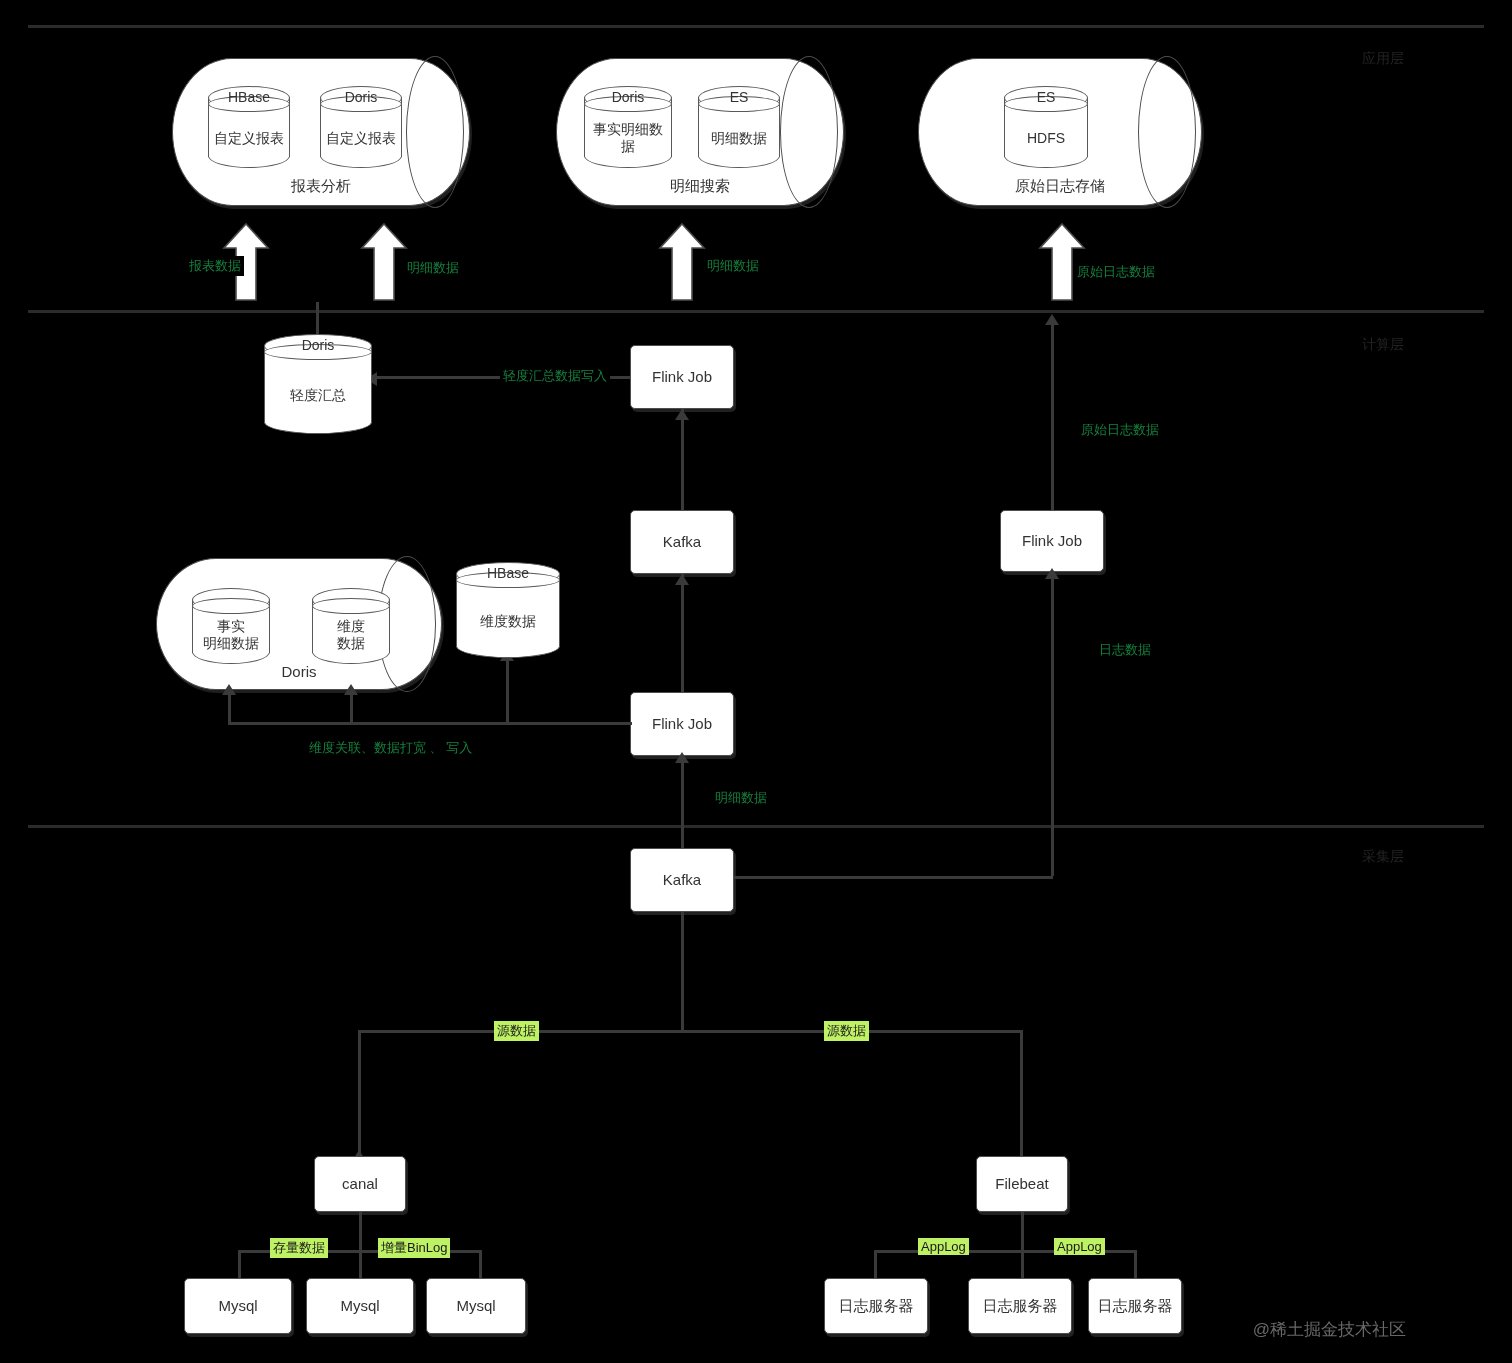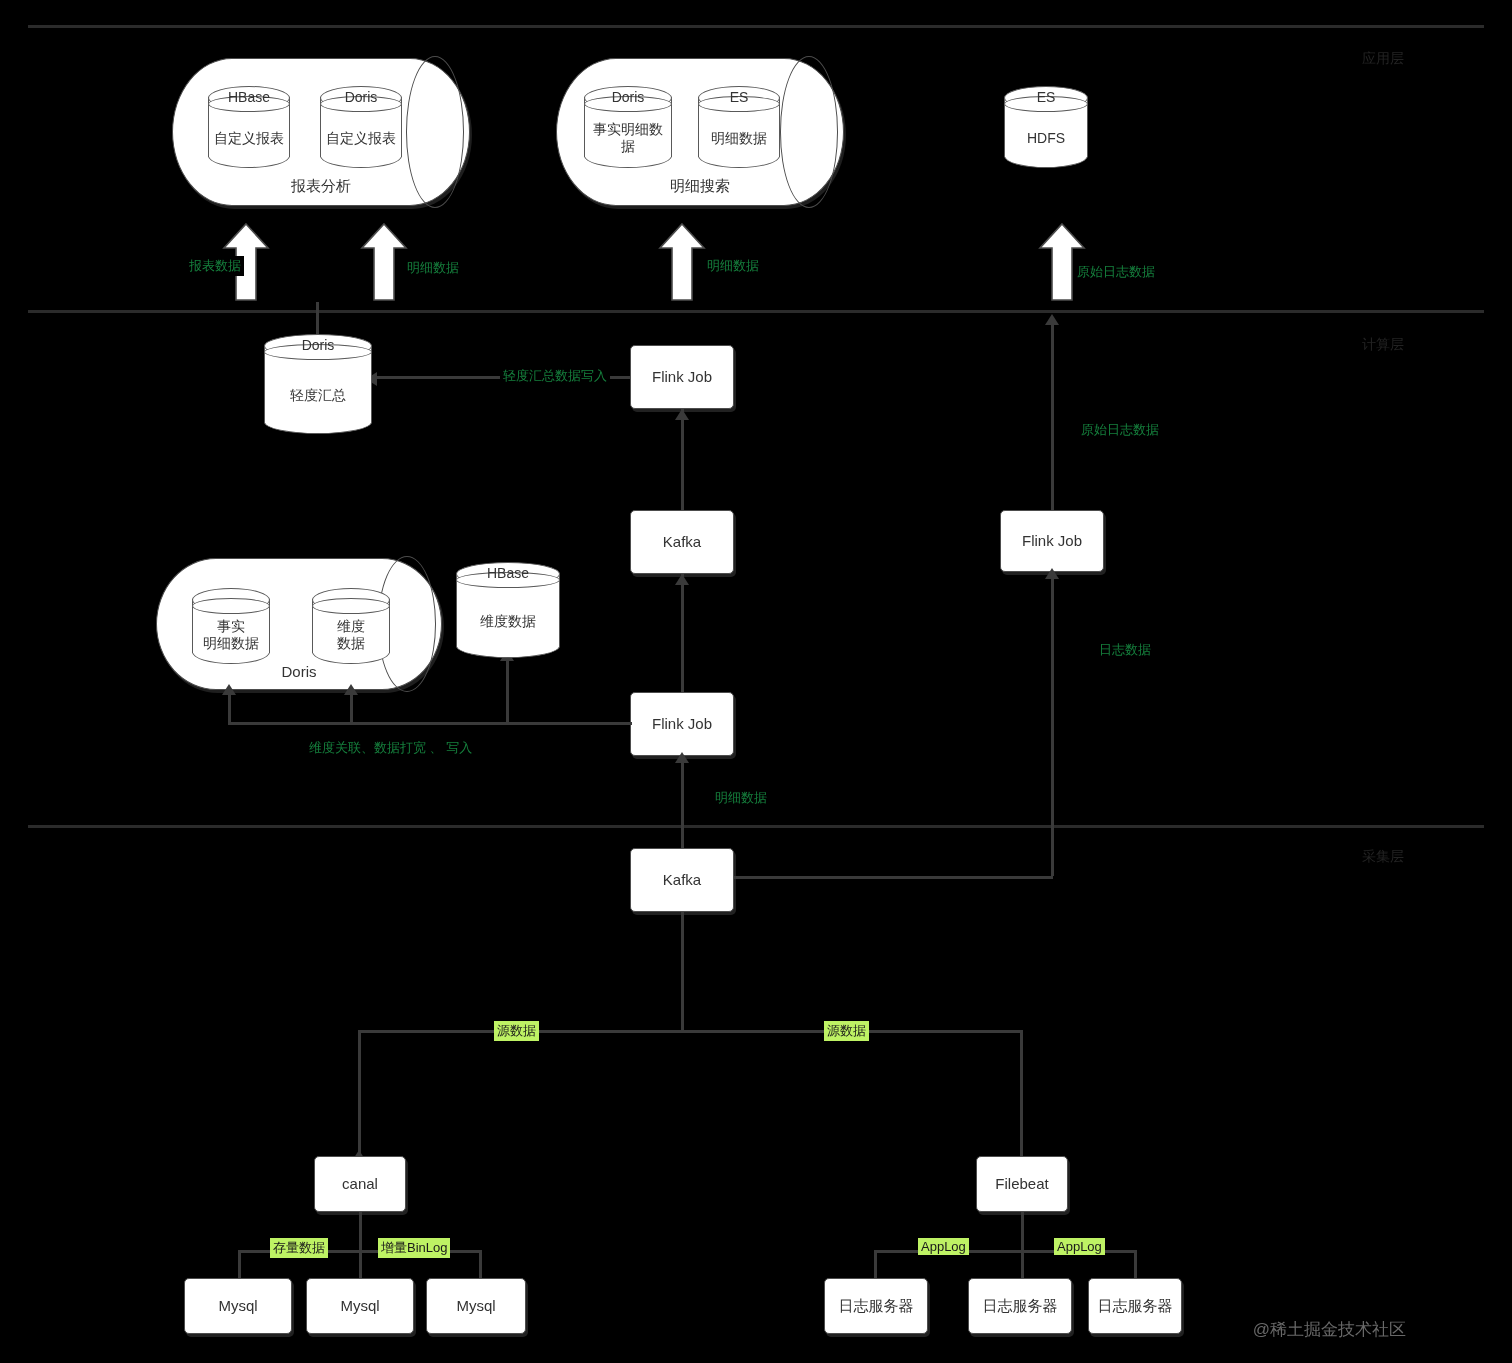--- a/index.html
+++ b/index.html
@@ -153,20 +153,25 @@
   </div>
   <div class="db" style="left:698px;top:86px;width:82px;height:82px;">
     <div class="bot"></div>
     <div class="mid"></div>
     <div class="top"></div>
     <div class="ring"></div>
     <div class="db-name">ES</div>
     <div class="db-text">明细数据</div>
   </div>
 
+  <div class="hcyl" style="left:918px;top:58px;width:284px;height:148px;">
+    <div class="body"></div>
+    <div class="cap"></div>
+    <div class="cyl-label">原始日志存储</div>
+  </div>
   <div class="db" style="left:1004px;top:86px;width:84px;height:82px;">
     <div class="bot"></div>
     <div class="mid"></div>
     <div class="top"></div>
     <div class="ring"></div>
     <div class="db-name">ES</div>
     <div class="db-text">HDFS</div>
   </div>
 
   <div class="bigarrow" style="left:222px;top:222px;">

